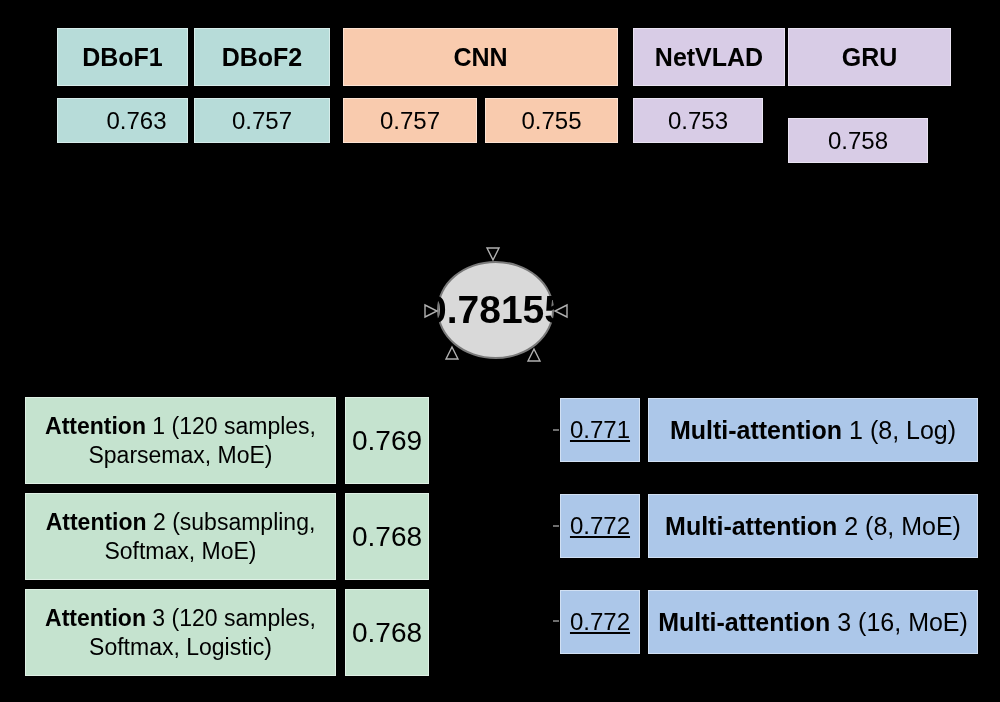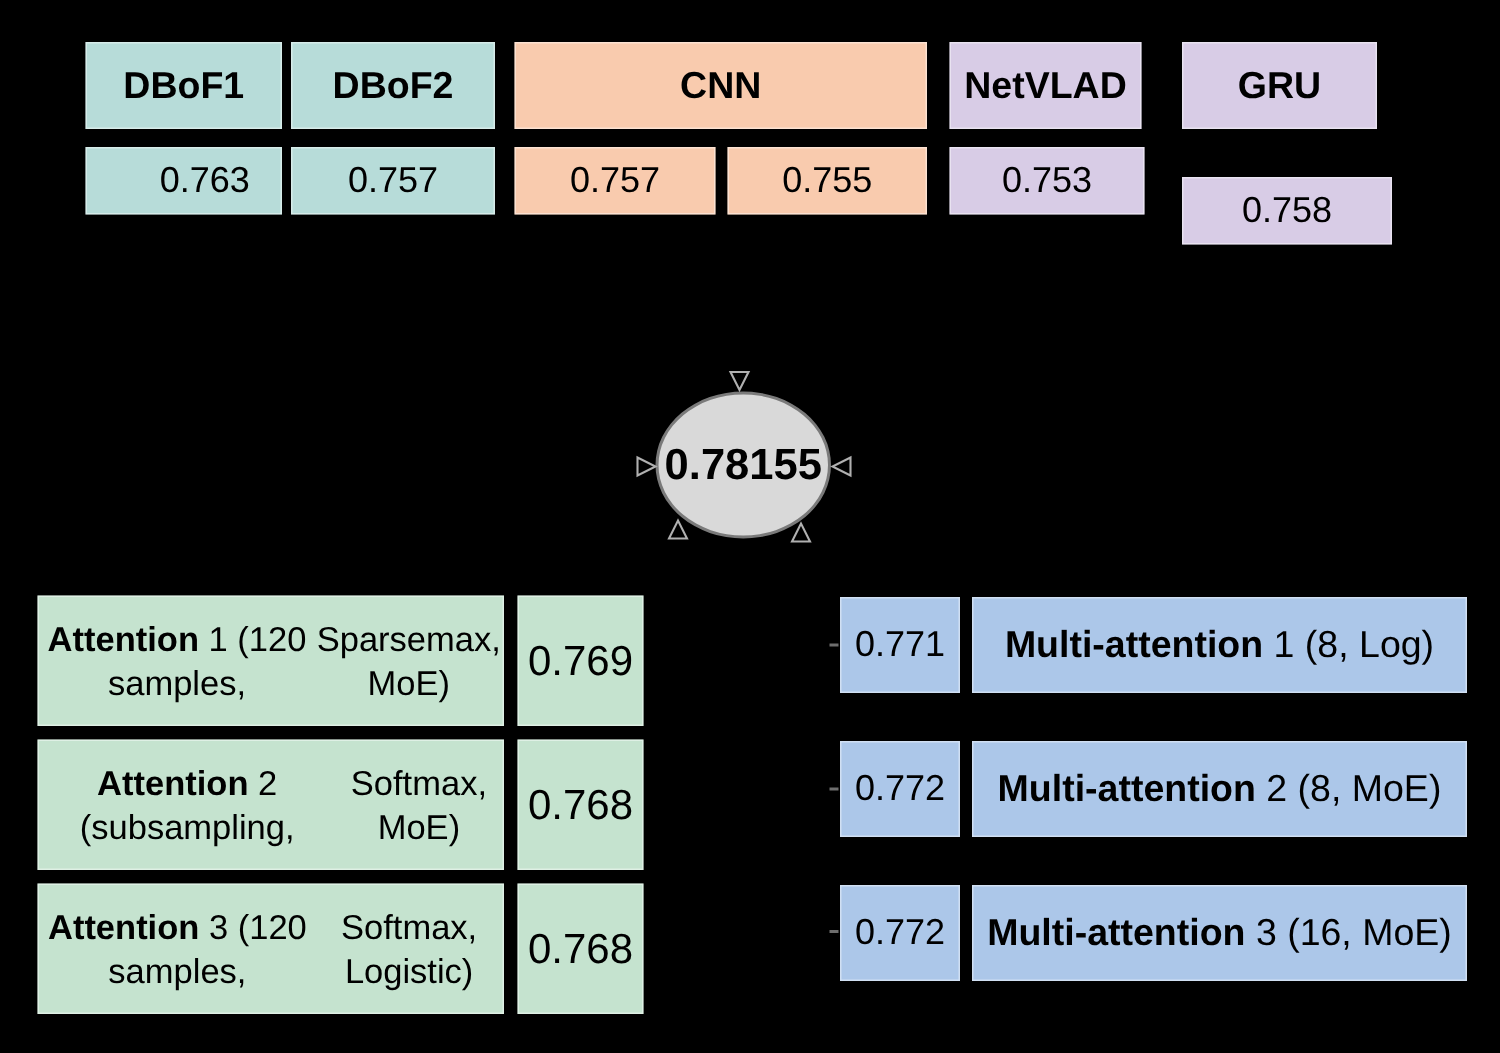--- a/index.html
+++ b/index.html
@@ -24,45 +24,45 @@
 
   .top-label { top:28px; height:58px; font-weight:bold; font-size:25px; }
   .top-score { top:98px; height:45px; font-size:24px; }
 
   .ellipse {
     position:absolute; left:437px; top:261px; width:117px; height:98px;
     box-sizing:border-box; border-radius:50%;
     background:var(--color-ellipse_fill,#d9d9d9);
     border:2px solid var(--color-ellipse_border,#7a7a7a);
     display:flex; align-items:center; justify-content:center;
-    font-weight:bold; font-size:29px;
+    font-weight:bold; font-size:39px;
   }
 
   .attn-label { left:25px;  width:311px; height:87px; font-size:23px;
-                line-height:29px; }
+                flex-direction:column; line-height:29px; }
   .attn-score { left:345px; width:84px;  height:87px; font-size:28px; }
 
-  .ma-score { left:560px; width:80px;  height:64px; font-size:24px; }
+  .ma-score { left:560px; width:80px;  height:64px; font-size:24px;text-decoration:underline; }
   .ma-label { left:648px; width:330px; height:64px; font-size:25px; }
 
   .arrow-layer { position:absolute; left:0; top:0; width:1000px; height:702px; pointer-events:none; }
   .arrow-layer polygon { fill:none; stroke:var(--color-arrow,#b0b0b0); stroke-width:1.4; }
 
   .stub { position:absolute; width:6px; height:2px; background:#6e6e6e; }
 </style>
 </head>
 <body>
 
 <div class="stage">
 
   <div class="box top-label teal" style="left:57px;  width:131px;">DBoF1</div>
   <div class="box top-label teal" style="left:194px; width:136px;">DBoF2</div>
   <div class="box top-label peach" style="left:343px; width:275px;">CNN</div>
-  <div class="box top-label purple" style="left:633px; width:128px;">NetVLAD</div>
-  <div class="box top-label purple" style="left:788px; width:130px;">GRU</div>
+  <div class="box top-label purple" style="left:633px; width:152px;">NetVLAD</div>
+  <div class="box top-label purple" style="left:788px; width:163px;">GRU</div>
 
   <div class="box top-score teal" style="left:57px;  width:131px;padding-left:28px;">0.763</div>
   <div class="box top-score teal" style="left:194px; width:136px;">0.757</div>
   <div class="box top-score peach" style="left:343px; width:134px;">0.757</div>
   <div class="box top-score peach" style="left:485px; width:133px;">0.755</div>
   <div class="box top-score purple" style="left:633px; width:130px;">0.753</div>
   <div class="box top-score purple" style="left:788px; width:140px;margin-top:20px;">0.758</div>
 
   <div class="ellipse">
     <span>0.78155</span>

